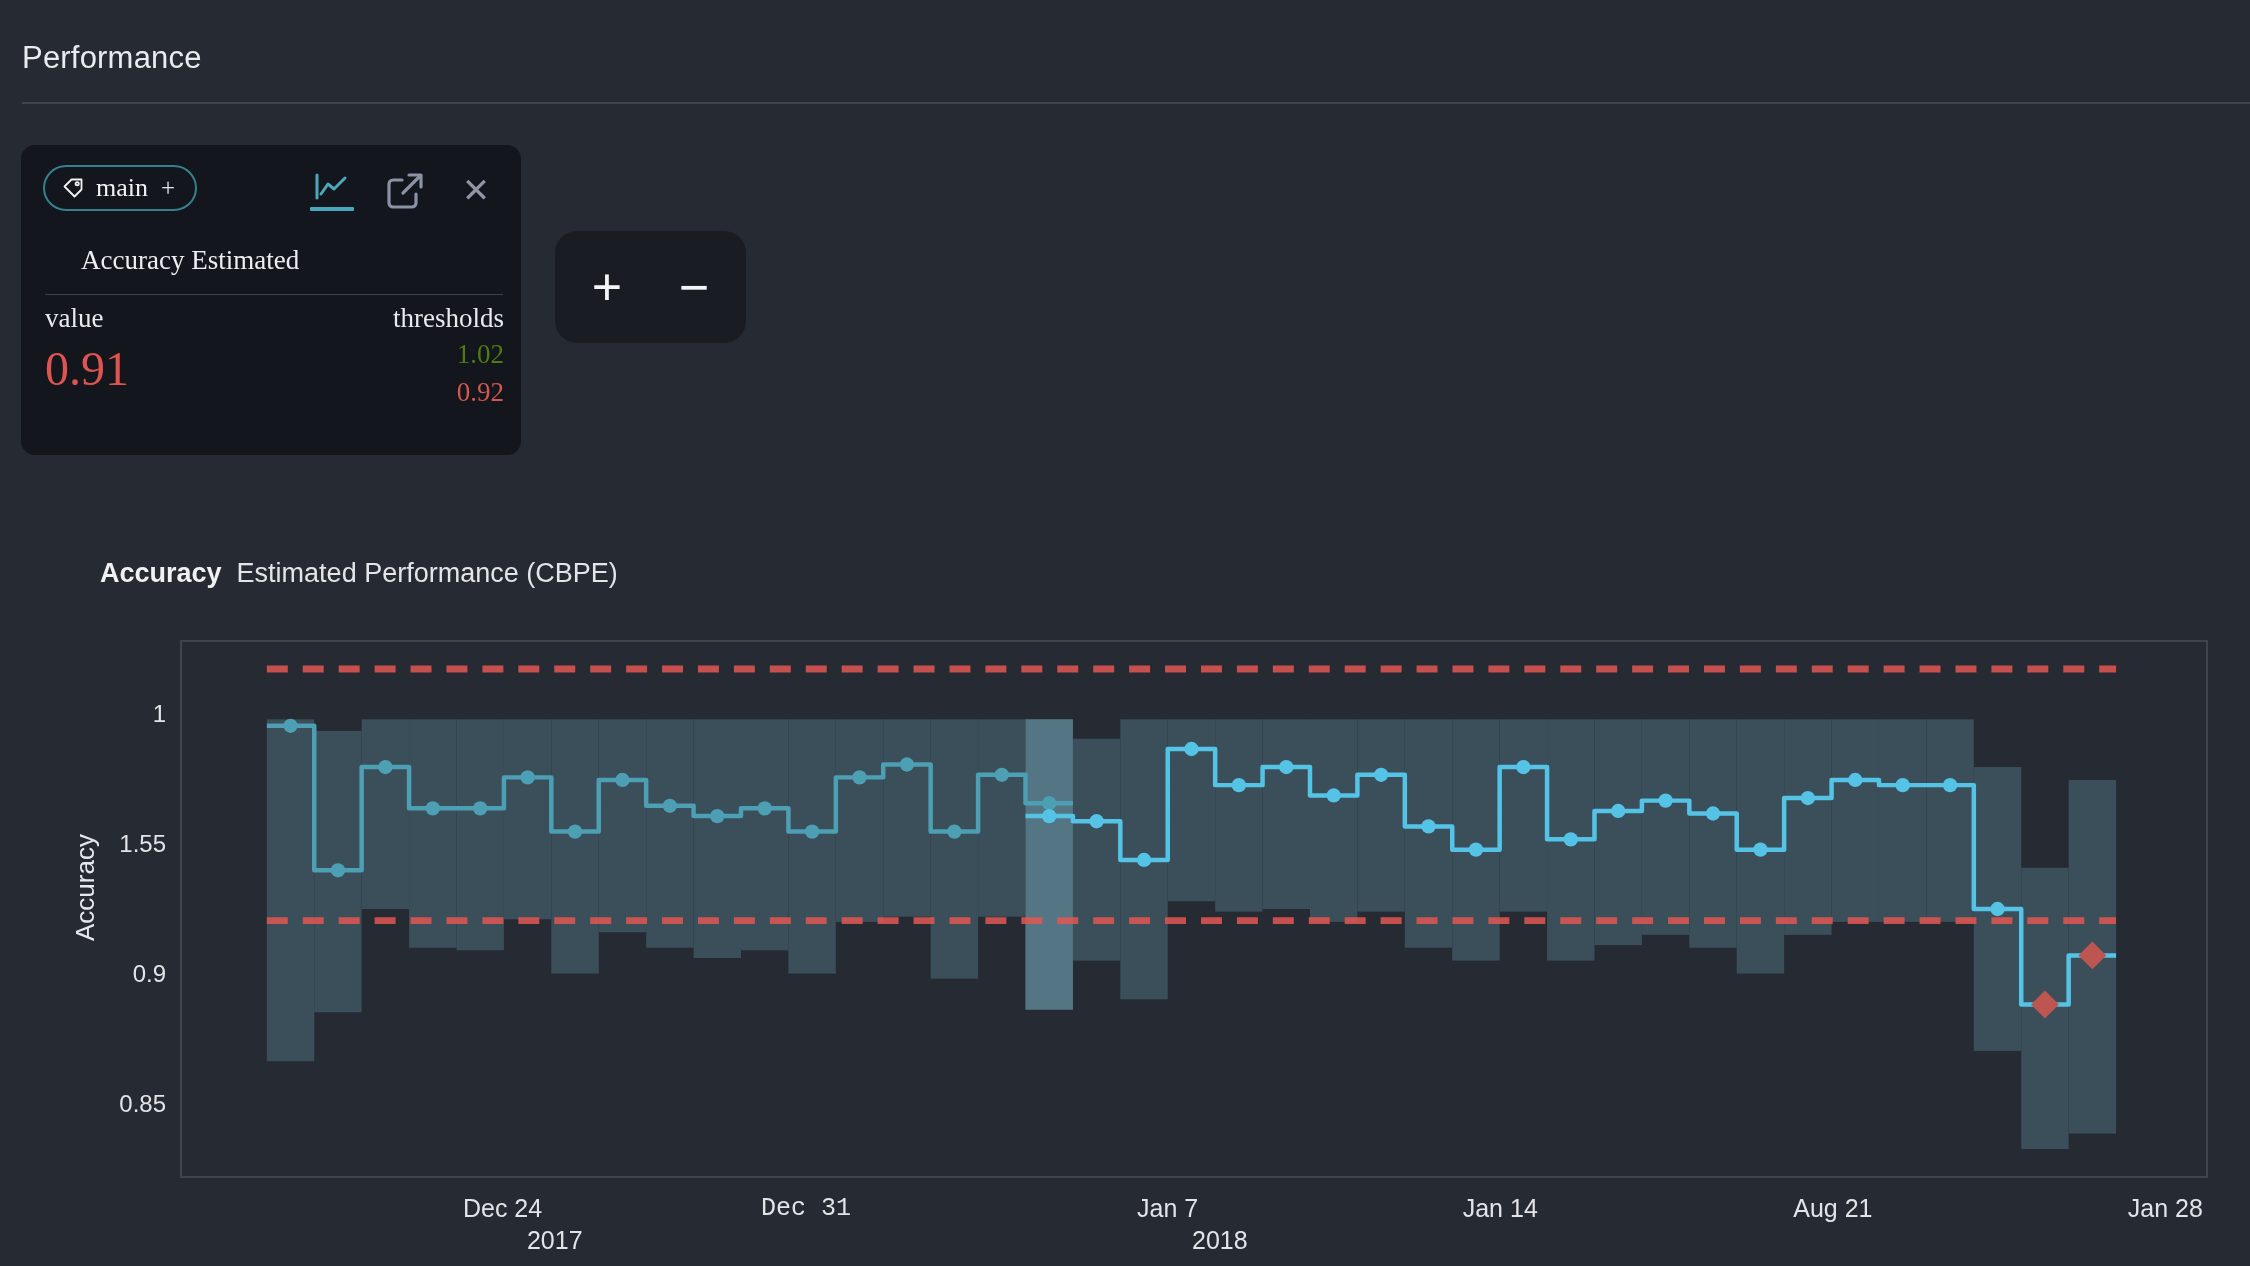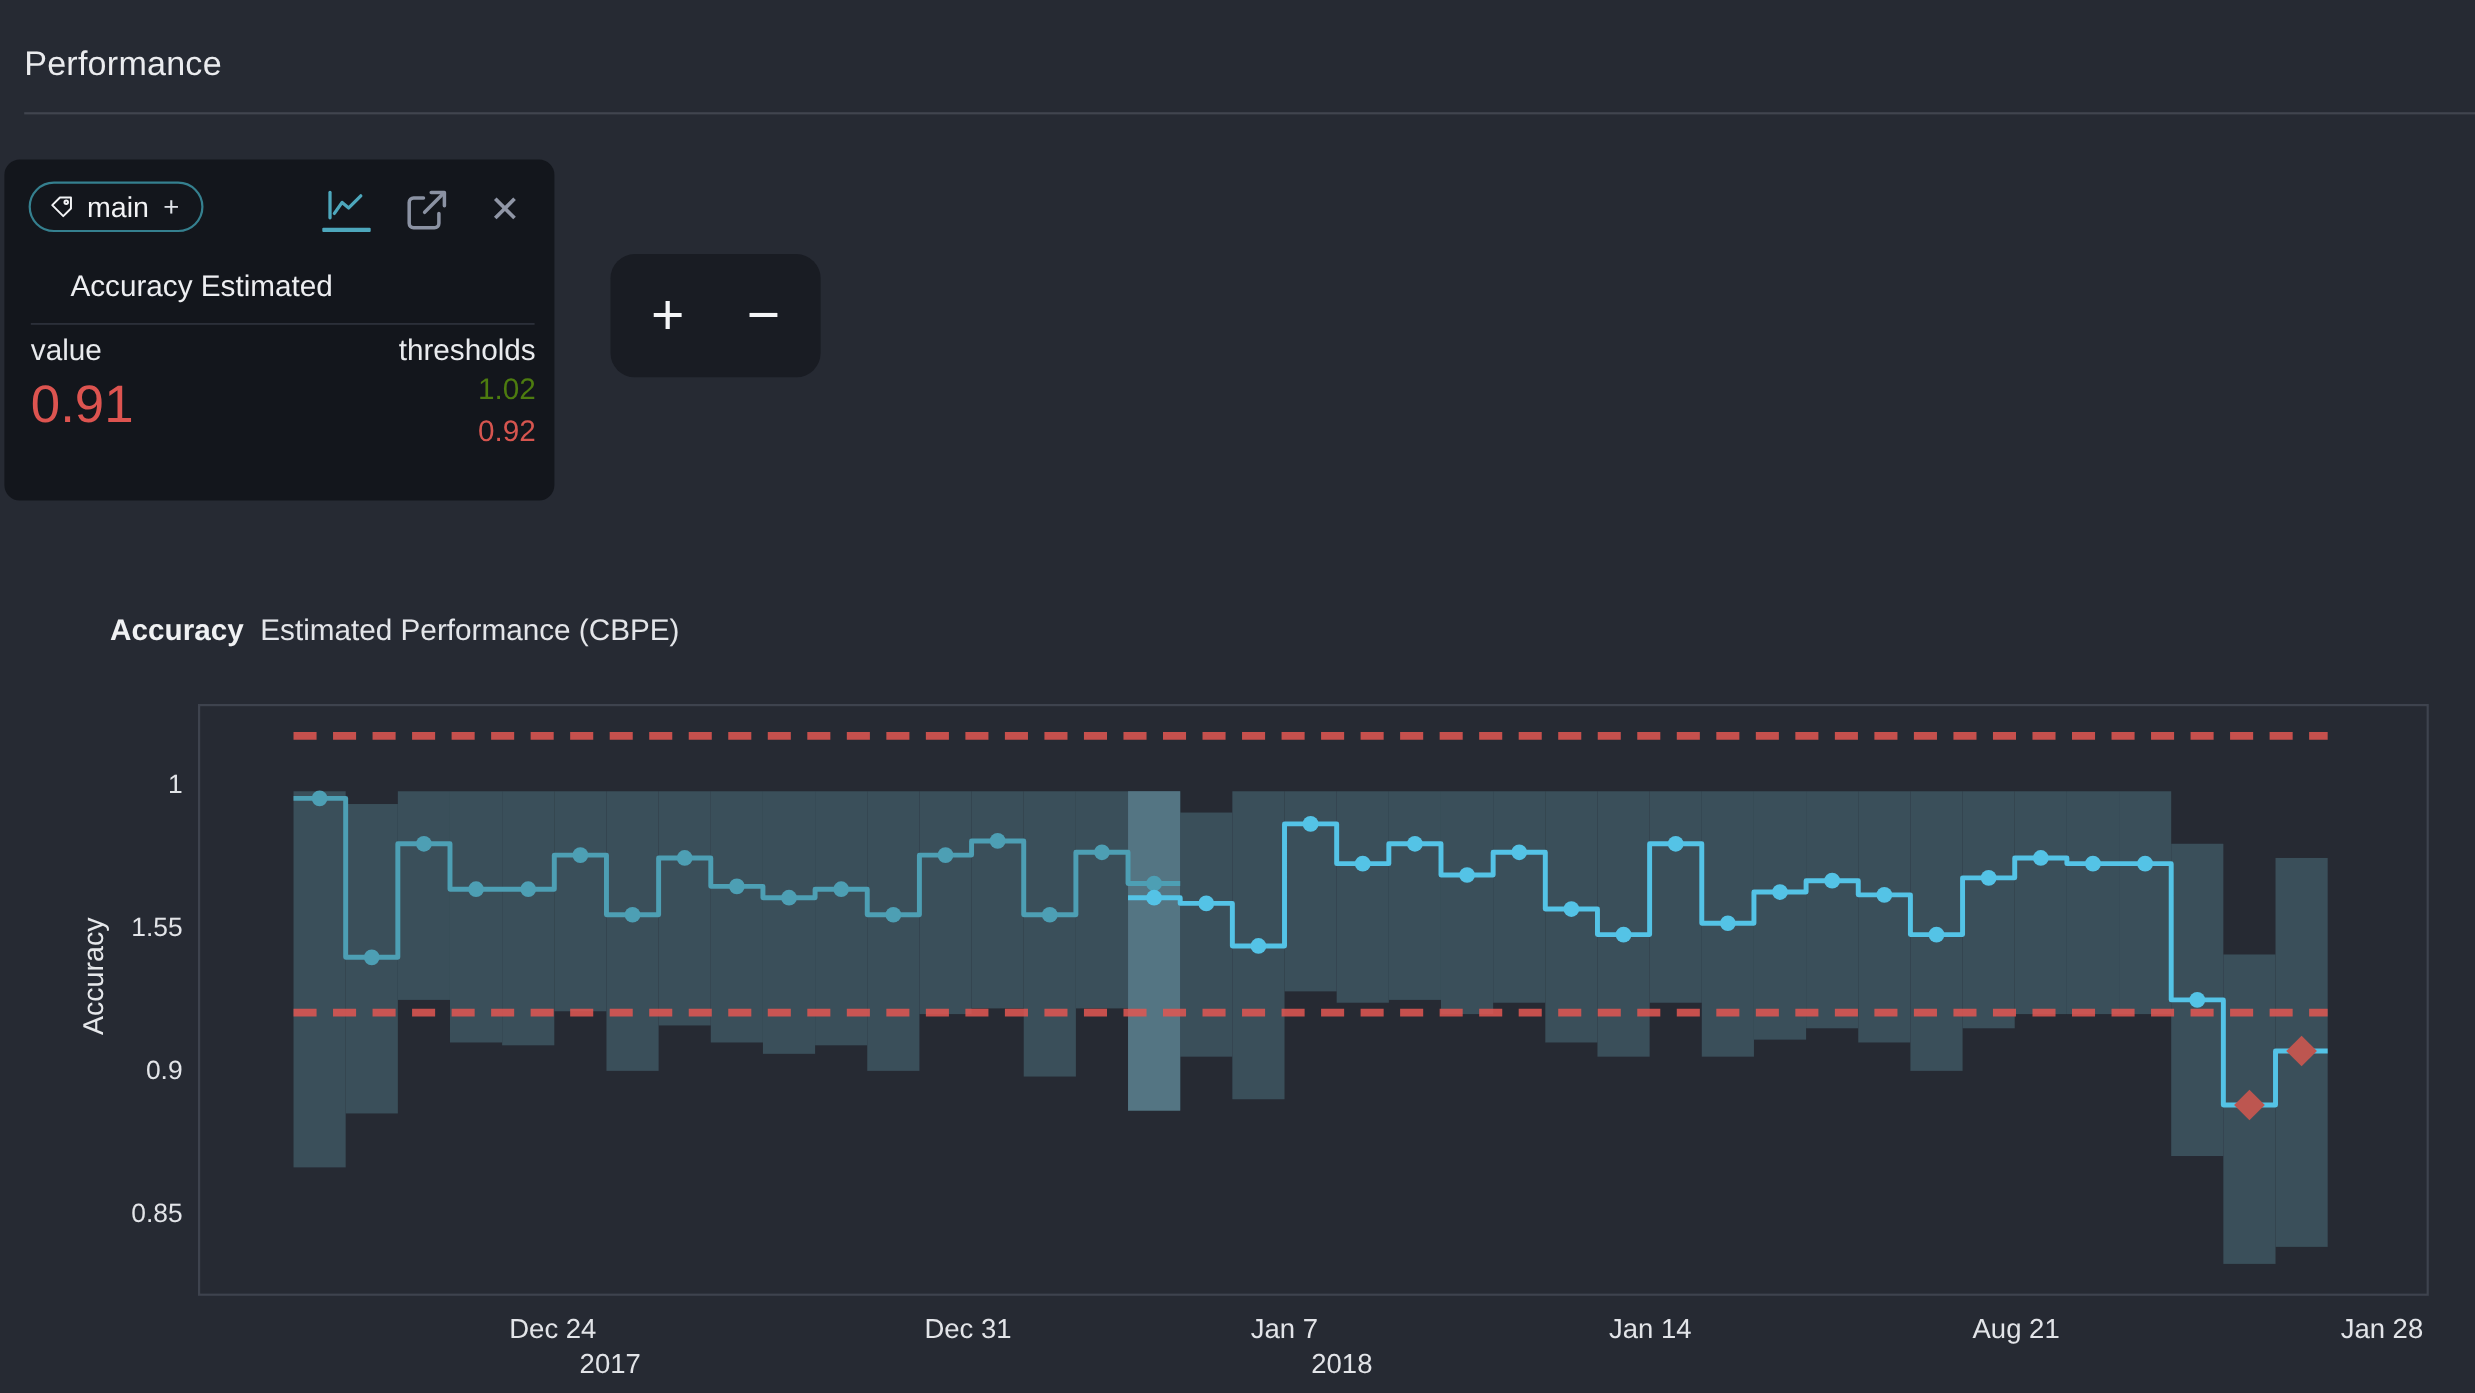--- a/index.html
+++ b/index.html
@@ -7,21 +7,21 @@
     width:2250px;height:1266px;position:relative;overflow:hidden;
     background:#262a33;
     font-family:"Liberation Sans","DejaVu Sans",sans-serif;
     color:#e8eaec;
   }
   
   .page-title{position:absolute;left:22px;top:40px;font-size:31px;font-weight:400;color:#eaebee;letter-spacing:.2px;}
   .header-divider{position:absolute;left:22px;top:102px;width:2228px;height:2px;background:#41454f;}
 
   
-  .metric-card{position:absolute;left:4px;top:145px;width:500px;height:310px;background:#13161c;border-radius:14px;}
+  .metric-card{position:absolute;left:21px;top:145px;width:500px;height:310px;background:#13161c;border-radius:14px;font-family:Liberation Serif, serif;}
   .tag-pill{position:absolute;left:22px;top:20px;height:42px;display:flex;align-items:center;gap:11px;
     padding:0 20px 0 16px;border:2px solid #35808f;border-radius:23px;color:#f2f3f5;font-size:26px;cursor:pointer;}
   .tag-pill .plus{color:#dfe2e8;font-size:25px;margin-left:2px;}
   .card-icons{position:absolute;right:22px;top:24px;display:flex;align-items:flex-start;gap:26px;}
   .icon-btn{width:46px;height:44px;display:flex;align-items:center;justify-content:center;cursor:pointer;}
   .icon-chart{flex-direction:column;}
   .icon-chart .underline{width:44px;height:4px;background:#4da7bc;margin-top:3px;border-radius:1px;}
   .icon-close{font-size:34px;color:#9096a6;font-weight:300;line-height:1;}
   .metric-title{position:absolute;left:24px;top:100px;font-size:27px;color:#edeef1;margin-left:36px;}
   .card-divider{position:absolute;left:24px;right:18px;top:149px;height:1px;background:#3c414c;}
@@ -197,19 +197,19 @@
 
 <div id="y-ticks">
     <div class="ytick" style="top: 700px;">1</div>
     <div class="ytick" style="top: 830px;">1.55</div>
     <div class="ytick" style="top: 960px;">0.9</div>
     <div class="ytick" style="top: 1090px;">0.85</div>
   </div>
 <div id="x-ticks">
     <div class="xtick" style="left: 422.55px; top: 1194px;">Dec 24</div>
     <div class="xtick-sub" style="left: 422.55px; top: 1226px;">2017</div>
-    <div class="xtick" style="left: 800px; top: 1194px;">Dec 31</div>
+    <div class="xtick" style="left: 726px; top: 1194px; font-family: Liberation Mono, monospace;">Dec 31</div>
     <div class="xtick" style="left: 1087.69px; top: 1194px;">Jan 7</div>
     <div class="xtick-sub" style="left: 1087.69px; top: 1226px;">2018</div>
     <div class="xtick" style="left: 1420.26px; top: 1194px;">Jan 14</div>
     <div class="xtick" style="left: 1752.83px; top: 1194px;">Aug 21</div>
     <div class="xtick" style="left: 2085.4px; top: 1194px;">Jan 28</div>
   </div>
 
 </body></html>

